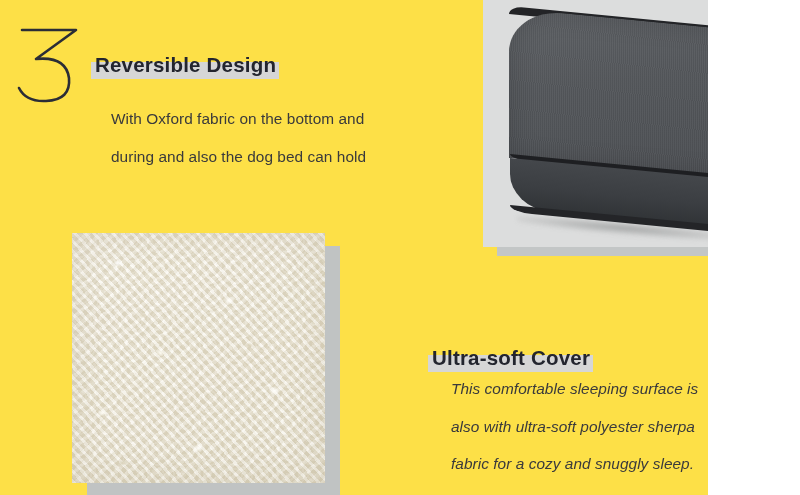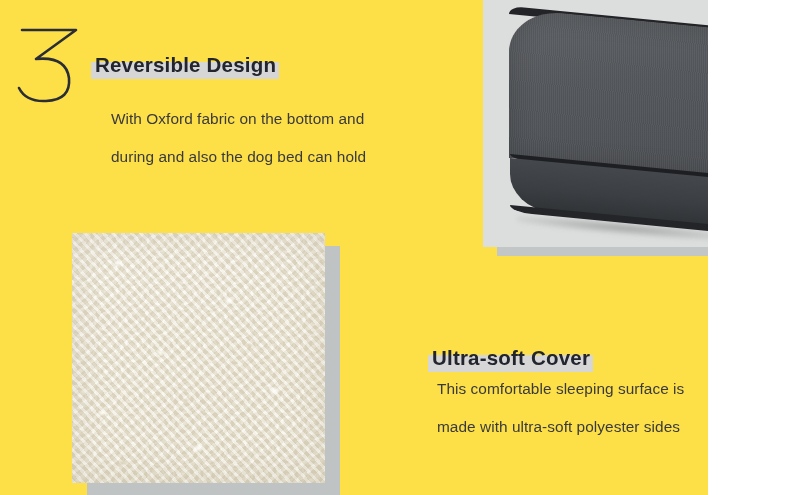--- a/index.html
+++ b/index.html
@@ -273,18 +273,19 @@
     <svg width="70" height="72" viewBox="0 0 70 72" fill="none">
       <path d="M54 1 L6 55 L66 55" stroke="#2b2d36" stroke-width="2.6" stroke-linecap="round" stroke-linejoin="round" fill="none"></path>
       <path d="M54 1 L45 70" stroke="#2b2d36" stroke-width="2.6" stroke-linecap="round" fill="none"></path>
     </svg>
   </div>
 
   <div class="feature-heading" style="left:428px; top:338px;margin-top:8px;">
     <span class="hl"><span>Ultra-soft Cover</span></span>
   </div>
 
-  <div class="feature-body" style="left:421px; top:362px; width:330px;">
+  <div class="feature-body" style="left:435px; top:362px; width:330px;font-style:italic;">
     <p>This comfortable sleeping surface is</p>
-    <p>made with ultra-soft polyester sides</p>
+    <p>also with ultra-soft polyester sherpa</p>
+    <p>fabric for a cozy and snuggly sleep.</p>
   </div>
 
 </div>
 
 </body></html>

